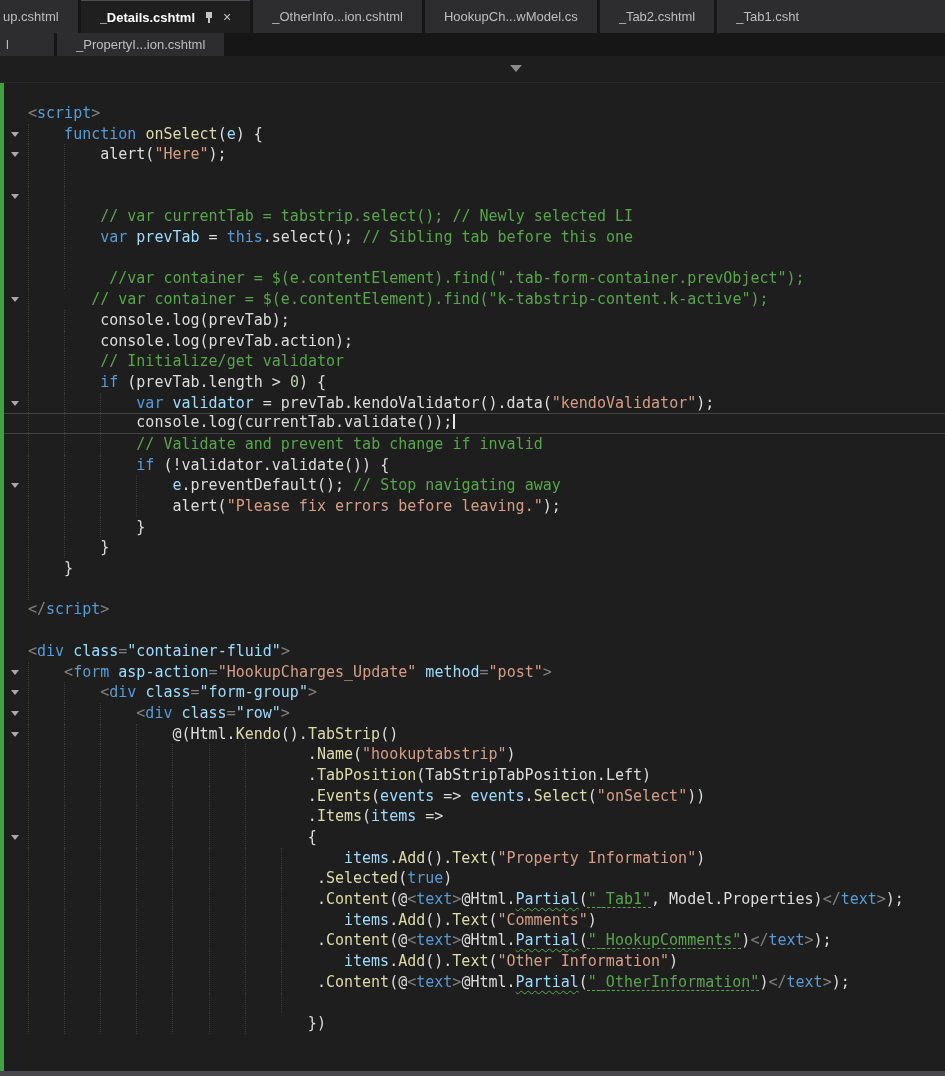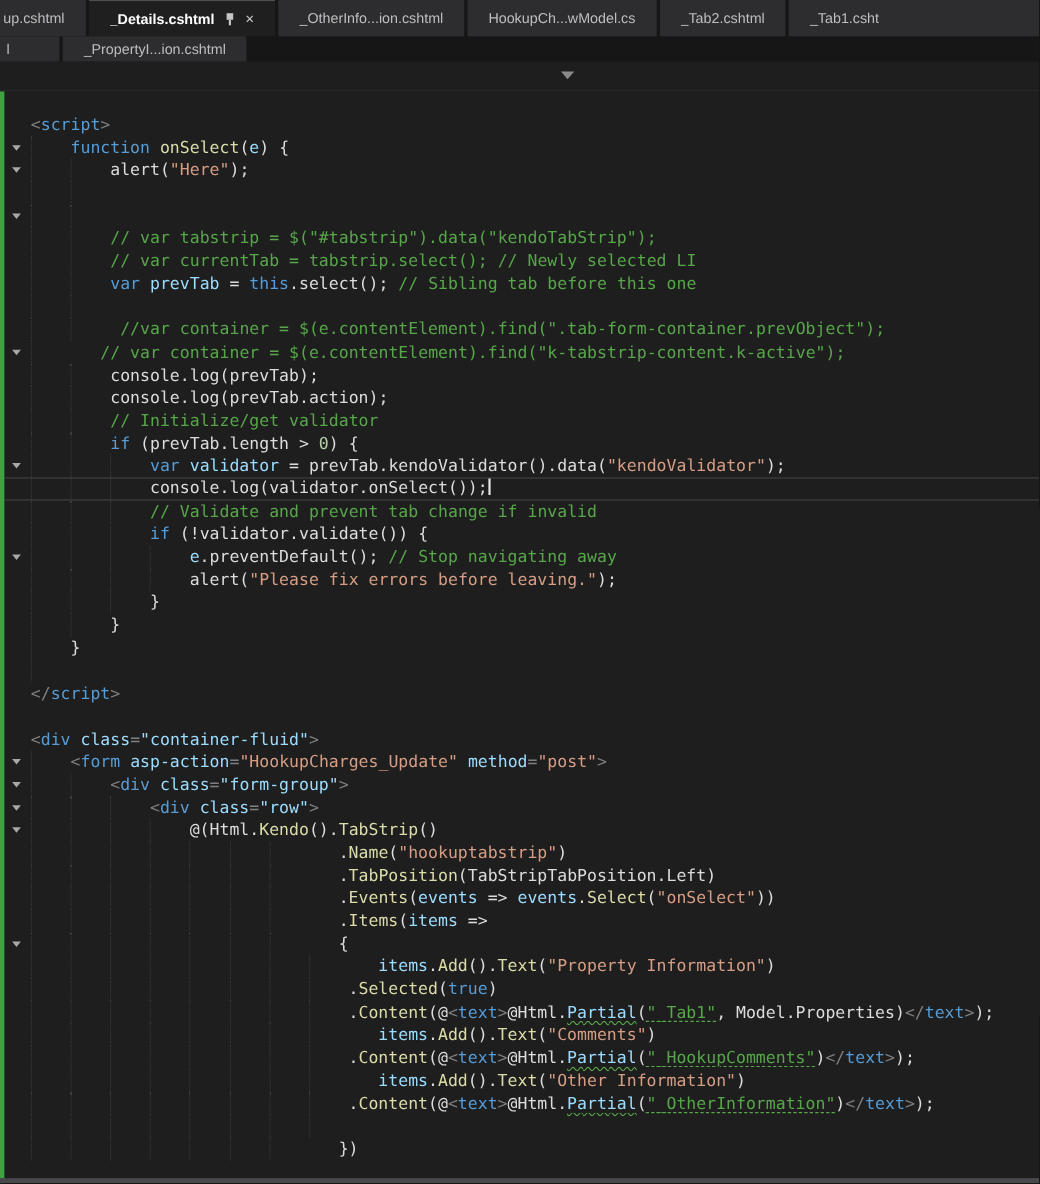--- a/index.html
+++ b/index.html
@@ -118,24 +118,20 @@
         <div class="line">
           <span class="gutter chev"></span>
           <span class="code"><span class="ind">    </span><span class="ind">    </span></span>
         </div>
         <div class="line">
           <span class="gutter gline"></span>
           <span class="code"><span class="ind">    </span><span class="ind">    </span></span>
         </div>
         <div class="line">
           <span class="gutter gline"></span>
-          <span class="code"><span class="ind">    </span><span class="ind">    </span><span class="sc">// var tabstrip = $("#tabstrip").data("kendoTabStrip");</span></span>
-        </div>
-        <div class="line">
-          <span class="gutter gline"></span>
           <span class="code"><span class="ind">    </span><span class="ind">    </span><span class="sc">// var currentTab = tabstrip.select(); // Newly selected LI</span></span>
         </div>
         <div class="line">
           <span class="gutter gline"></span>
           <span class="code"><span class="ind">    </span><span class="ind">    </span><span class="sk">var</span><span class="sd"> </span><span class="sv">prevTab</span><span class="sd"> = </span><span class="sk">this</span><span class="sd">.select(); </span><span class="sc">// Sibling tab before this one</span></span>
         </div>
         <div class="line">
           <span class="gutter gline"></span>
           <span class="code"><span class="ind">    </span><span class="ind">    </span></span>
         </div>
@@ -162,21 +158,21 @@
         <div class="line">
           <span class="gutter chev"></span>
           <span class="code"><span class="ind">    </span><span class="ind">    </span><span class="sk">if</span><span class="sd"> (prevTab.length &gt; </span><span class="sn">0</span><span class="sd">) {</span></span>
         </div>
         <div class="line">
           <span class="gutter gline"></span>
           <span class="code"><span class="ind">    </span><span class="ind">    </span><span class="ind">    </span><span class="sk">var</span><span class="sd"> </span><span class="sv">validator</span><span class="sd"> = prevTab.kendoValidator().data(</span><span class="ss">"kendoValidator"</span><span class="sd">);</span></span>
         </div>
         <div class="line current">
           <span class="gutter gline"></span>
-          <span class="code"><span class="ind">    </span><span class="ind">    </span><span class="ind">    </span><span class="sd">console.log(validator.onSelect());</span><span class="caret"></span></span>
+          <span class="code"><span class="ind">    </span><span class="ind">    </span><span class="ind">    </span><span class="sd">console.log(currentTab.validate());</span><span class="caret"></span></span>
         </div>
         <div class="line">
           <span class="gutter gline"></span>
           <span class="code"><span class="ind">    </span><span class="ind">    </span><span class="ind">    </span><span class="sc">// Validate and prevent tab change if invalid</span></span>
         </div>
         <div class="line">
           <span class="gutter chev"></span>
           <span class="code"><span class="ind">    </span><span class="ind">    </span><span class="ind">    </span><span class="sk">if</span><span class="sd"> (!validator.validate()) {</span></span>
         </div>
         <div class="line">

